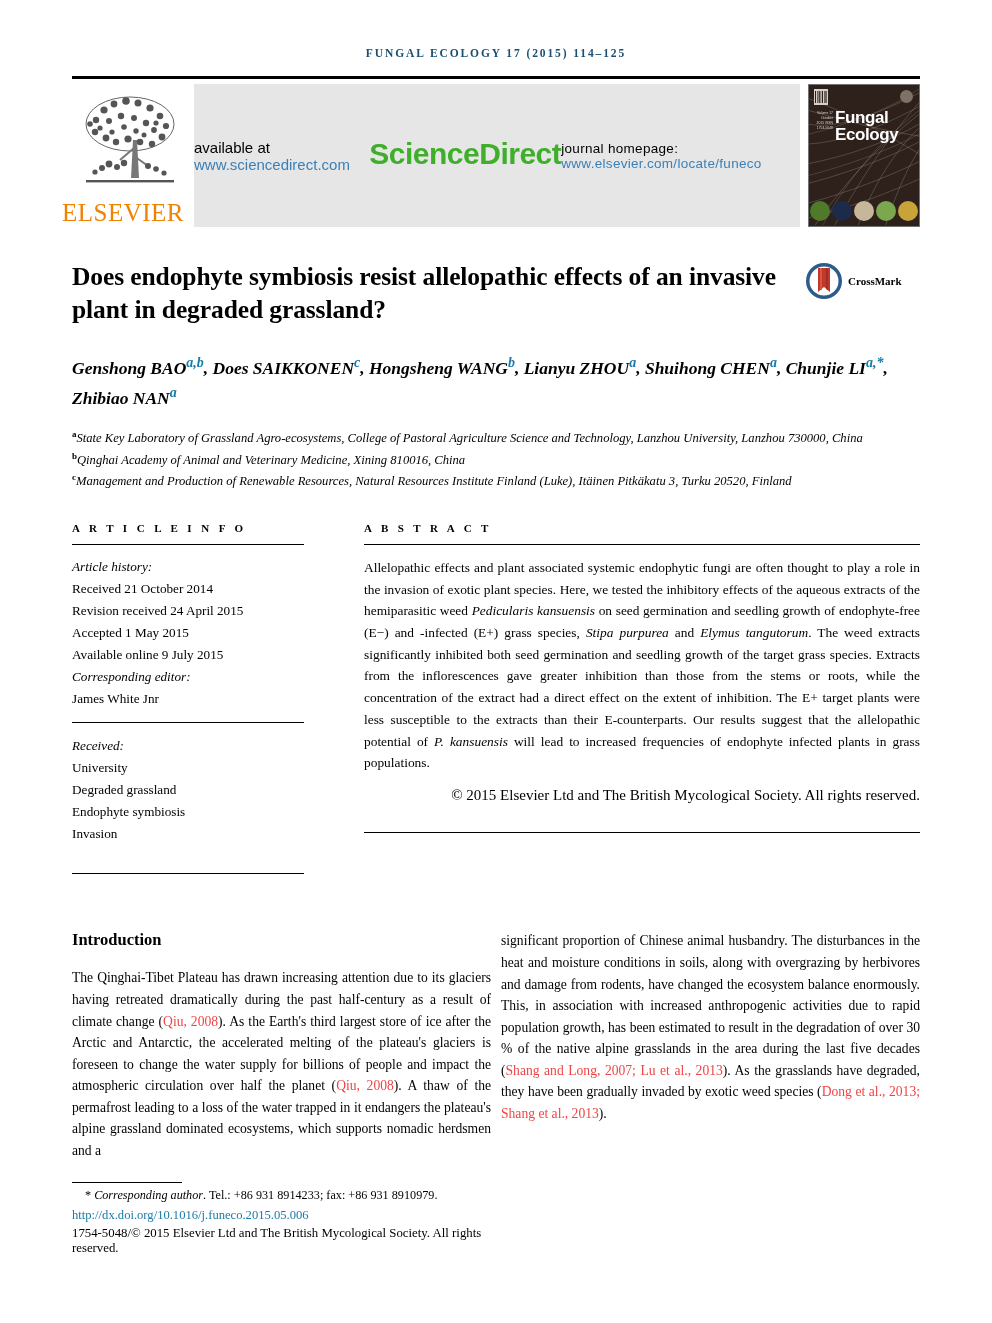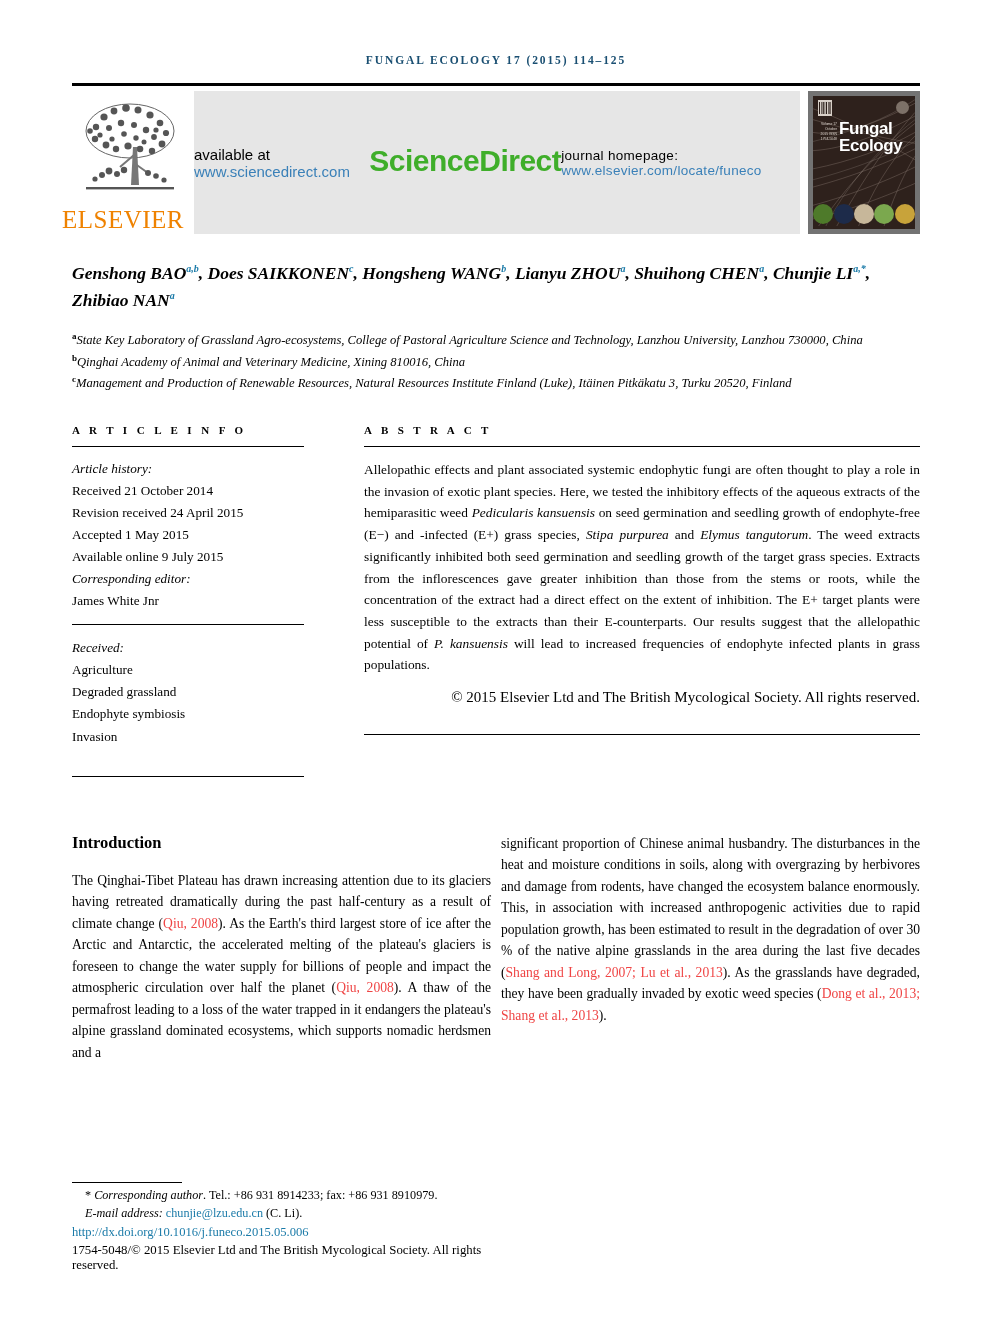--- a/index.html
+++ b/index.html
@@ -7,21 +7,21 @@
   body {
     width: 992px;
     height: 1323px;
     background: #ffffff;
     font-family: "Liberation Serif", "DejaVu Serif", serif;
     color: #000000;
     position: relative;
     overflow: hidden;
   }
 
-  .page { position: relative; width: 992px; height: 1323px; padding: 7px 72px; }
+  .page { position: relative; width: 992px; height: 1323px; padding: 0 72px; }
 
   
   .running-head {
     text-align: center;
     font-family: "Liberation Serif", serif;
     font-size: 11.5px;
     letter-spacing: 1.9px;
     color: #1a4f72;
     padding-top: 47px;
     font-variant: small-caps;
@@ -53,21 +53,21 @@
   .sciencedirect {
     font-family: "Liberation Sans", sans-serif;
     font-size: 30px; font-weight: bold; color: #3fae2a; letter-spacing: -0.5px;
     margin-top: -4px;
   }
   .homepage-line { font-family: "Liberation Sans", sans-serif; font-size: 13.5px; letter-spacing: .3px;}
   .homepage-line .url { color: #3a80b8; }
 
   .cover-thumb {
     width: 112px; flex: 0 0 112px; position: relative;
-    background: #2e211c; overflow: hidden; border: 5px solid #737373;
+    background: #2e211c; overflow: hidden; border: 1px solid #737373;
   }
   .cover-thumb .hyphae { position: absolute; inset: 0; }
   .cover-title {
     position: absolute; left: 26px; top: 24px;
     font-family: "Liberation Sans", sans-serif; font-weight: bold;
     color: #ffffff; font-size: 17px; line-height: 1.02; letter-spacing: -0.4px;
   }
   .cover-sidetext {
     position: absolute; left: 6px; top: 26px; width: 18px;
     font-family: "Liberation Sans", sans-serif; font-size: 3.4px; color: #ded6cf;
@@ -88,21 +88,21 @@
   .crossmark { position: absolute; right: 0; top: 2px; width: 115px; display: flex; align-items: center; gap: 5px; }
   .crossmark-label { font-family: "Liberation Serif", serif; font-size: 11px; font-weight: bold; }
 
   
   .authors {
     margin-top: 26px;
     font-family: "Liberation Serif", serif;
     font-style: italic; font-weight: bold;
     font-size: 17.5px; line-height: 1.55;
   }
-  .authors sup { color: #1a7aa8; font-size: 10px; font-style: italic; font-weight: bold; vertical-align: super; margin-top: 24px; }
+  .authors sup { color: #1a7aa8; font-size: 14px; font-style: italic; font-weight: bold; vertical-align: super; margin-top: 24px; }
 
   
   .affiliations {
     margin-top: 15px;
     font-family: "Liberation Serif", serif;
     font-style: italic; font-size: 12.6px; line-height: 1.62;
   }
   .affiliations sup { font-weight: bold; font-size: 9px; font-style: normal; }
 
   
@@ -287,20 +287,33 @@
       <div class="cover-dots">
         <div class="cover-dot" style="background:#4e7a2a"></div>
         <div class="cover-dot" style="background:#1d2b4a"></div>
         <div class="cover-dot" style="background:#c7b79a"></div>
         <div class="cover-dot" style="background:#7ba84e"></div>
         <div class="cover-dot" style="background:#c8a33a"></div>
       </div>
     </div>
   </div>
 
+  <div class="title-block">
+    <h1 class="article-title">Does endophyte symbiosis resist allelopathic effects of an invasive plant in degraded grassland?</h1>
+    <div class="crossmark">
+      <svg width="38" height="38" viewBox="0 0 38 38">
+        <circle cx="19" cy="19" r="18" fill="#2b5c8a"></circle>
+        <circle cx="19" cy="19" r="14.5" fill="#ffffff"></circle>
+        <path d="M13 6 L25 6 L25 30 L19 25 L13 30 Z" fill="#c0392b"></path>
+        <path d="M15 6 L17 6 L17 28.5 L15 27 Z" fill="#e05a43" opacity="0.85"></path>
+        <path d="M21 6 L23 6 L23 28.5 L21 27 Z" fill="#8e2a1e" opacity="0.6"></path>
+      </svg>
+      <span class="crossmark-label">CrossMark</span>
+    </div>
+  </div>
 
   <div class="authors">
     <span><span>Genshong BAO</span><sup>a,b</sup></span>,
     <span><span>Does SAIKKONEN</span><sup>c</sup></span>,
     <span><span>Hongsheng WANG</span><sup>b</sup></span>,
     <span><span>Lianyu ZHOU</span><sup>a</sup></span>,
     <span><span>Shuihong CHEN</span><sup>a</sup></span>,
     <span><span>Chunjie LI</span><sup>a,*</sup></span>,
     <span><span>Zhibiao NAN</span><sup>a</sup></span>
   </div>
@@ -321,21 +334,21 @@
         <div>Received 21 October 2014</div>
         <div>Revision received 24 April 2015</div>
         <div>Accepted 1 May 2015</div>
         <div>Available online 9 July 2015</div>
         <div class="ital">Corresponding editor:</div>
         <div>James White Jnr</div>
       </div>
       <div class="hr-sec-thin"></div>
       <div class="keywords">
         <div class="ital">Received:</div>
-        <div>Agriculture</div>
+        <div>University</div>
         <div>Degraded grassland</div>
         <div>Endophyte symbiosis</div>
         <div>Invasion</div>
       </div>
       <div class="hr-bottom"></div>
     </div>
 
     <div class="col-gap"></div>
 
     <div class="col-abstract">
@@ -357,20 +370,17 @@
       <p class="body-text" id="intro-right"><span>significant proportion of Chinese animal husbandry. The disturbances in the heat and moisture conditions in soils, along with overgrazing by herbivores and damage from rodents, have changed the ecosystem balance enormously. This, in association with increased anthropogenic activities due to rapid population growth, has been estimated to result in the degradation of over 30 % of the native alpine grasslands in the area during the last five decades (</span><span class="ref-link">Shang and Long, 2007; Lu et al., 2013</span><span>). As the grasslands have degraded, they have been gradually invaded by exotic weed species (</span><span class="ref-link">Dong et al., 2013; Shang et al., 2013</span><span>).</span></p>
     </div>
   </div>
 
   <div class="footnotes">
     <div class="fn-rule"></div>
     <div class="fn-line fn-indent">
       <span>*</span>
       <span class="ital">Corresponding author</span><span>. Tel.: +86 931 8914233; fax: +86 931 8910979.</span>
     </div>
-    <div class="fn-line fn-indent">
-      <span class="ital">E-mail address: </span><span style="color:#1a7aa8">chunjie@lzu.edu.cn</span><span> (C. Li).</span>
-    </div>
     <div class="doi-line">http://dx.doi.org/10.1016/j.funeco.2015.05.006</div>
     <div class="issn-line">1754-5048/© 2015 Elsevier Ltd and The British Mycological Society. All rights reserved.</div>
   </div>
 
 </div>
 
 </body></html>

